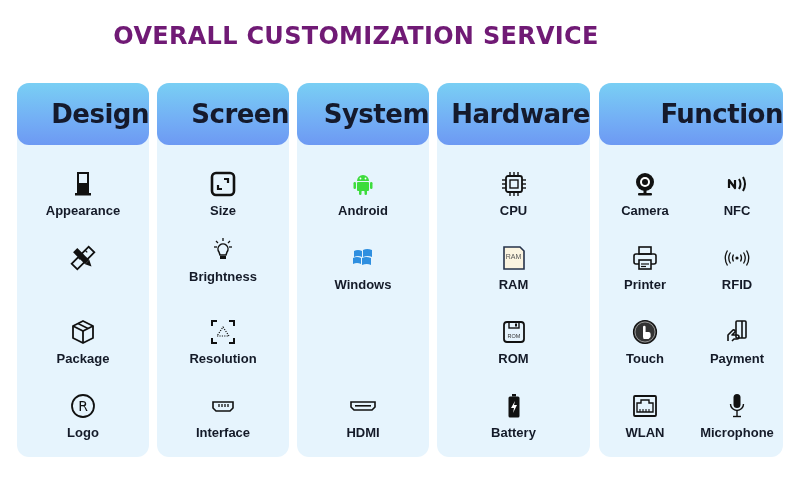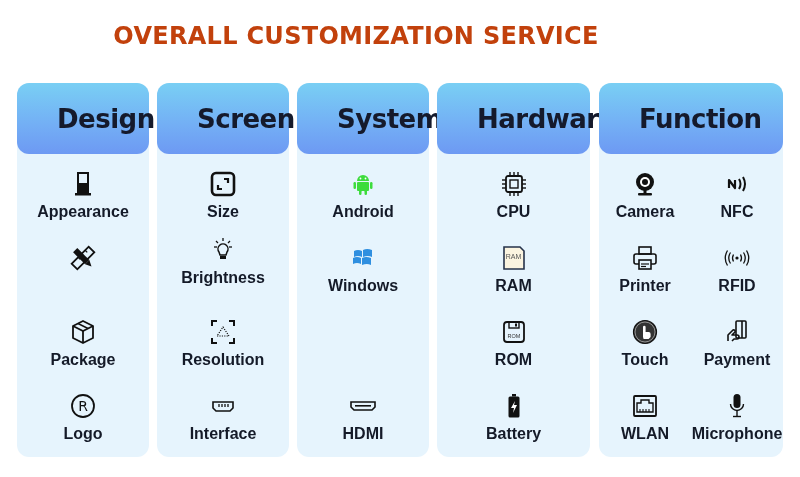--- a/index.html
+++ b/index.html
@@ -1,44 +1,44 @@
 <!DOCTYPE html>
 <html><head>
 <meta charset="utf-8">
 <style>
   * { box-sizing: border-box; margin: 0; padding: 0; }
   html, body { width: 800px; height: 477px; background: #ffffff; overflow: hidden; }
   body { position: relative; font-family: "Liberation Sans", "DejaVu Sans", sans-serif; color: #111827; }
   .title {
     position: absolute; left: 0; top: 22px; width: 712px; text-align: center;
     font-family: "DejaVu Sans", sans-serif; font-weight: bold; font-size: 24px;
-    letter-spacing: 0.3px; color: #c2410c;
+    letter-spacing: 0.3px; color: #701a75;
   }
   .card {
     position: absolute; top: 83px; height: 374px;
     background: #e6f4fd; border-radius: 12px;
   }
   .card-head {
-    position: absolute; left: 0; top: 0; right: 0; height: 71px;
+    position: absolute; left: 0; top: 0; right: 0; height: 62px;
     border-radius: 12px;
     background: linear-gradient(to bottom, #79cff4 0%, #73aef5 60%, #6d99f3 100%);
-    display: flex; align-items: center; justify-content: flex-start; padding-left: 40px;
+    display: flex; align-items: center; justify-content: flex-end;
   }
   .card-head span {
     font-family: "DejaVu Sans", sans-serif; font-weight: bold; font-size: 26px;
     color: #151a2c; letter-spacing: -0.5px;
   }
   .items { position: absolute; top: 78px; left: 0; right: 0; bottom: 0; }
   .item {
     position: absolute; width: 100%; text-align: center;
   }
   .grid2 .item { width: 50%; }
   .icon { display: block; margin: 0 auto; width: 26px; height: 26px; }
   .lbl {
-    display: block; margin-top: 6px; font-weight: bold; font-size: 16px;
+    display: block; margin-top: 6px; font-weight: bold; font-size: 13px;
     color: #141a28; white-space: nowrap;
   }
 </style>
 </head>
 <body>
 
 <div class="title">OVERALL CUSTOMIZATION SERVICE</div>
 
 <div class="card" style="left:17px;width:132px;">
   <div class="card-head">

